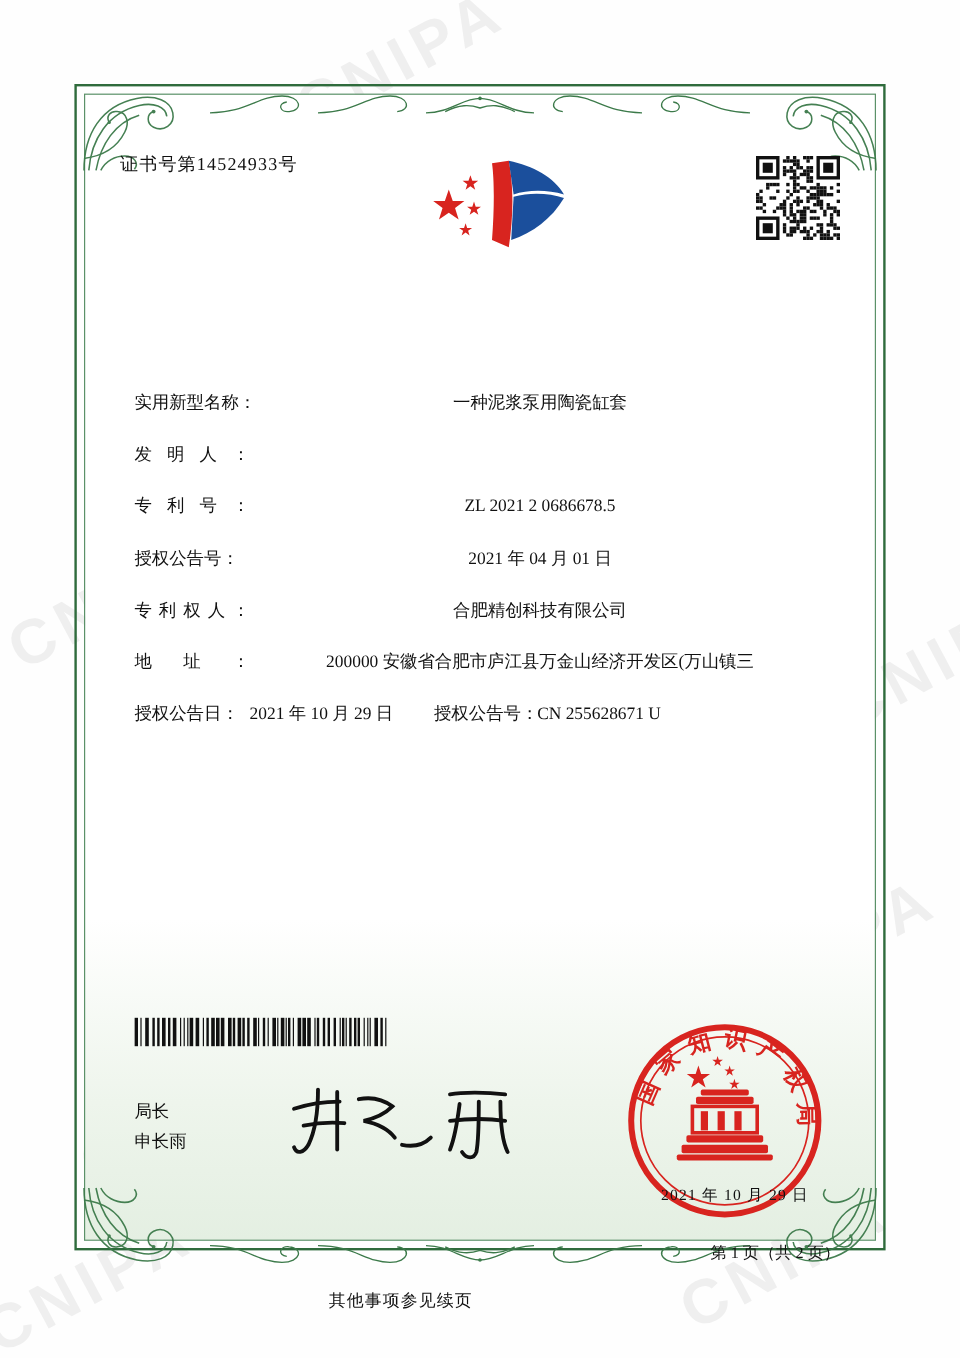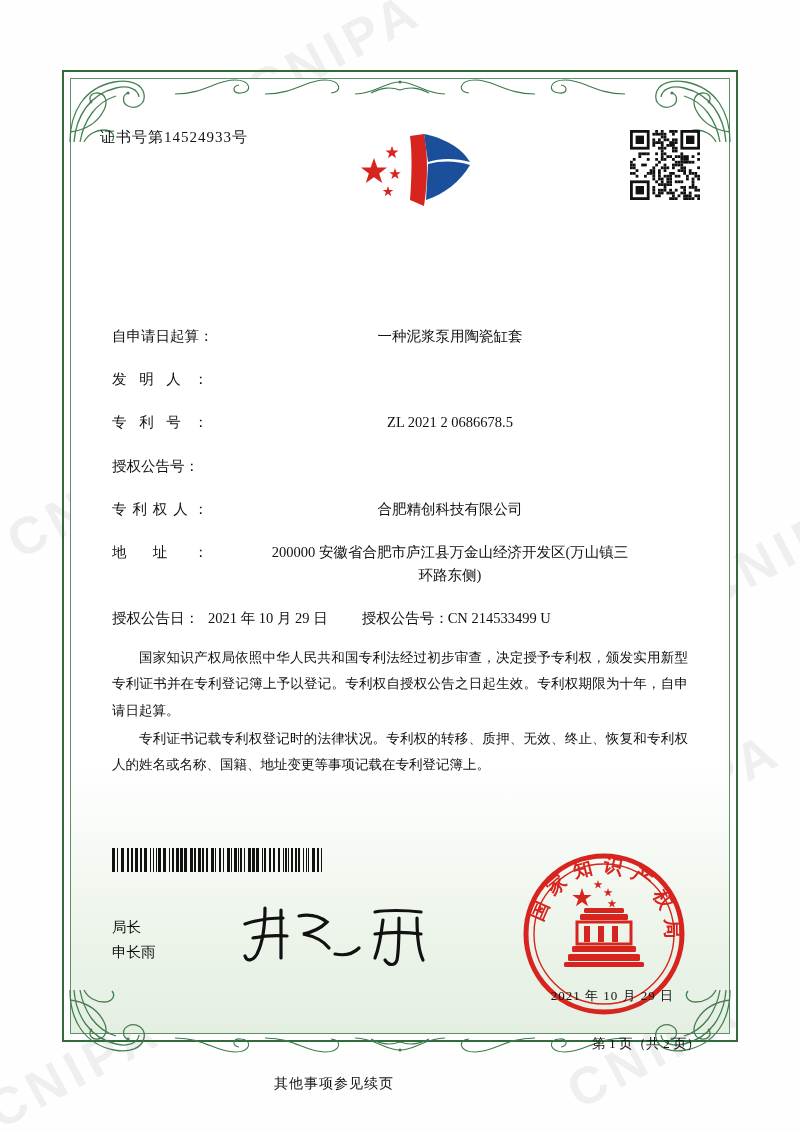--- a/index.html
+++ b/index.html
@@ -578,21 +578,21 @@
           <rect x="0" y="50.4" width="19.599999999999998" height="19.599999999999998" fill="#111"></rect>
           <rect x="2.8" y="53.199999999999996" width="14" height="14" fill="#fff"></rect>
           <rect x="5.6" y="56" width="8.399999999999999" height="8.399999999999999" fill="#111"></rect>
         </svg>
       </div>
 
 
     <div class="fields">
 
       <div class="field-row">
-        <div class="field-label">自申请日起算：</div>
+        <div class="field-label">实用新型名称：</div>
         <div class="field-value">一种泥浆泵用陶瓷缸套</div>
       </div>
 
       <div class="field-row">
         <div class="field-label spread">
           <span>发</span>
           <span>明</span>
           <span>人</span>
           <span>：</span>
         </div>
@@ -603,20 +603,21 @@
           <span>专</span>
           <span>利</span>
           <span>号</span>
           <span>：</span>
         </div>
         <div class="field-value">ZL 2021 2 0686678.5</div>
       </div>
 
       <div class="field-row">
         <div class="field-label">授权公告号：</div>
+        <div class="field-value">2021 年 04 月 01 日</div>
       </div>
 
       <div class="field-row">
         <div class="field-label spread">
           <span>专</span>
           <span>利</span>
           <span>权</span>
           <span>人</span>
           <span>：</span>
         </div>
@@ -624,41 +625,36 @@
       </div>
 
       <div class="field-row">
         <div class="field-label spread">
           <span>地</span>
           <span>址</span>
           <span>：</span>
         </div>
         <div class="field-value">
           <span class="cont">200000 安徽省合肥市庐江县万金山经济开发区(万山镇三</span>
-          <span class="cont">环路东侧)</span>
         </div>
       </div>
 
       <div class="row-inline">
         <div class="inline-item">
           <div class="field-label">授权公告日：</div>
           <div>2021 年 10 月 29 日</div>
         </div>
         <div class="inline-item second">
           <div class="field-label">授权公告号：</div>
-          <div>CN 214533499 U</div>
+          <div>CN 255628671 U</div>
         </div>
       </div>
 
     </div>
 
-    <div class="paragraphs">
-      <p>国家知识产权局依照中华人民共和国专利法经过初步审查，决定授予专利权，颁发实用新型专利证书并在专利登记簿上予以登记。专利权自授权公告之日起生效。专利权期限为十年，自申请日起算。</p>
-      <p>专利证书记载专利权登记时的法律状况。专利权的转移、质押、无效、终止、恢复和专利权人的姓名或名称、国籍、地址变更等事项记载在专利登记簿上。</p>
-    </div>
 
     <div class="barcode" id="barcode-box">
         <i style="width: 3px; margin-right: 2px;"></i>
         <i style="width: 1px; margin-right: 3px;"></i>
         <i style="width: 3px; margin-right: 3px;"></i>
         <i style="width: 2px; margin-right: 2px;"></i>
         <i style="width: 2px; margin-right: 2px;"></i>
         <i style="width: 3px; margin-right: 2px;"></i>
         <i style="width: 2px; margin-right: 2px;"></i>
         <i style="width: 3px; margin-right: 3px;"></i>

